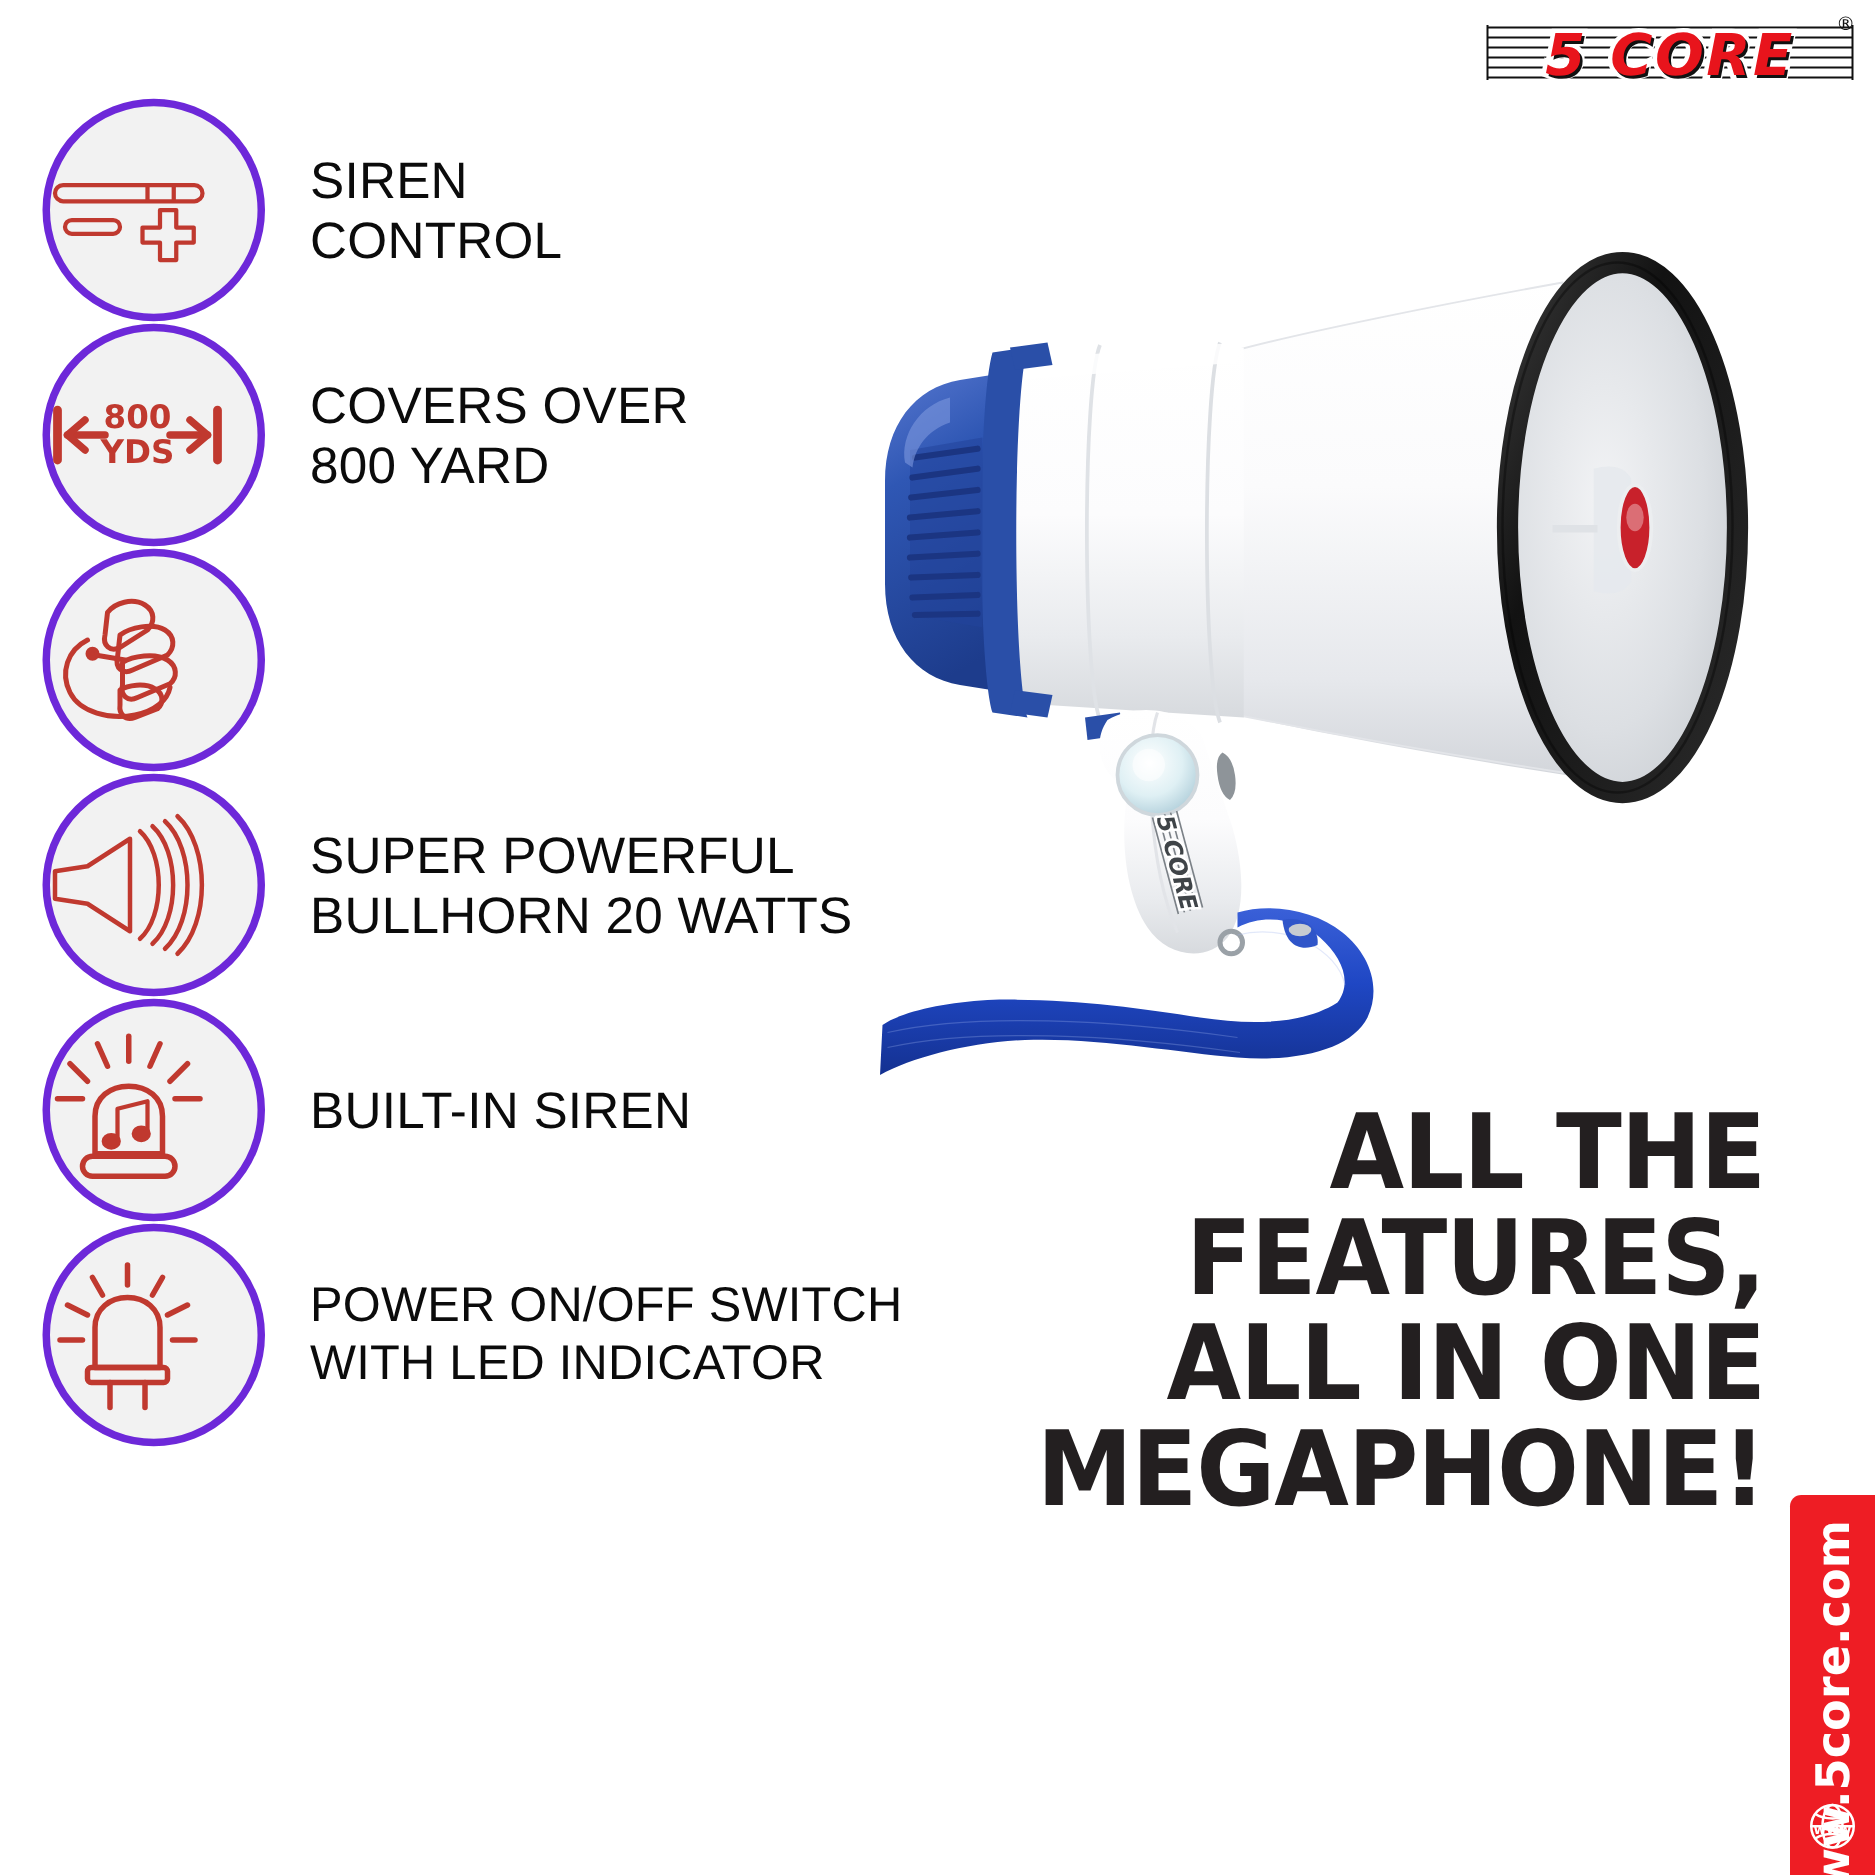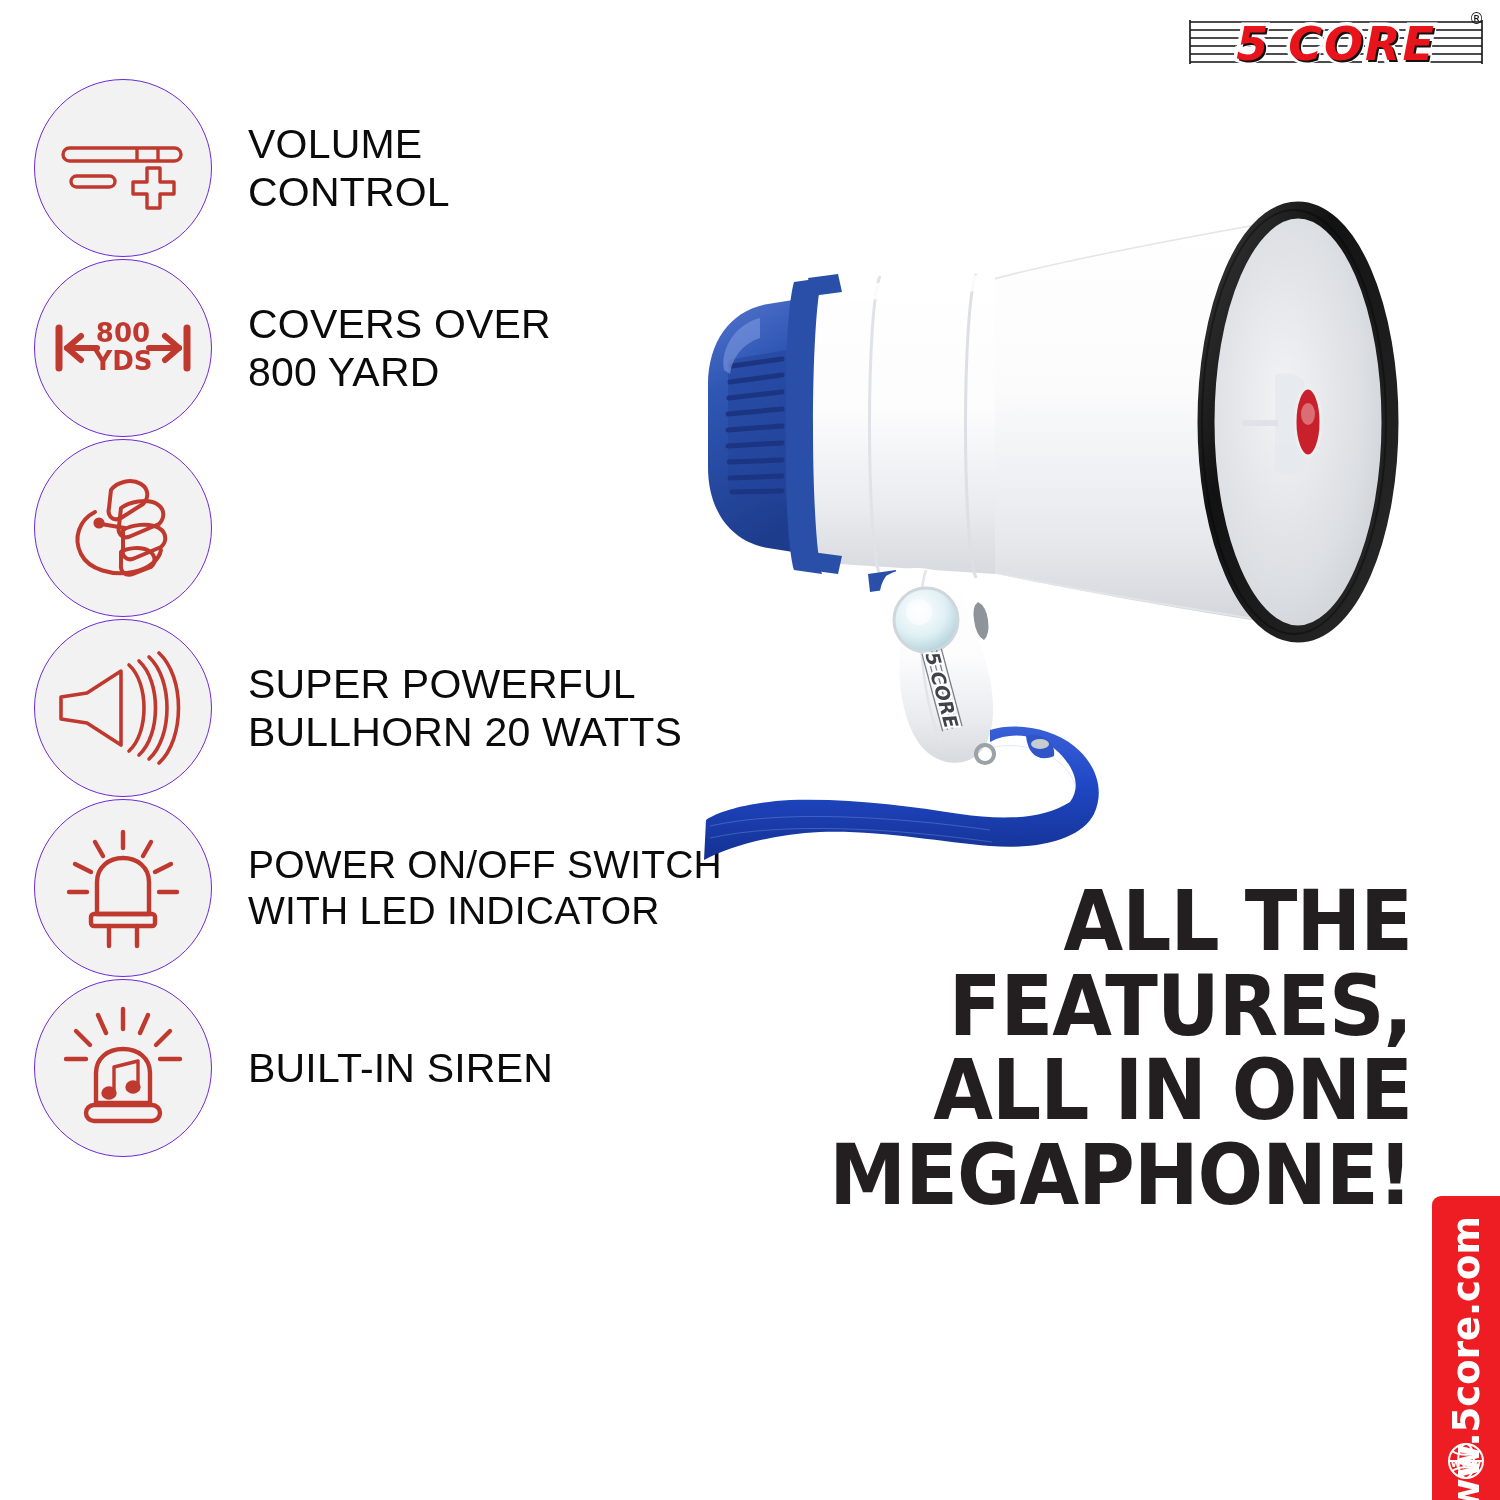--- a/index.html
+++ b/index.html
@@ -42,22 +42,22 @@
   }
   .feature-row{
     display:flex; align-items:center;
     height:180px;
     gap:36px;
   }
   .badge{
     flex:0 0 auto;
     width:178px; height:178px; border-radius:50%;
     background:#f2f2f2;
-    border:1px solid #6d28d9;
-    display:flex; align-items:center; justify-content:center;
+    border:6px solid #6d28d9;
+    display:flex; align-items:center; justify-content:flex-start;
   }
   .badge svg{ display:block; }
   .feature-text{
     font-size:41px;
     line-height:1.18;
     color:#0b0b0b;
     letter-spacing:0.2px;
     white-space:pre-line;
     font-weight:400;
   }
@@ -148,21 +148,21 @@
       <svg width="128" height="100" viewBox="0 0 128 100">
         <g fill="none" stroke="#c0392f" stroke-width="3.4" stroke-linejoin="round">
           <rect x="4" y="30" width="118" height="13" rx="6.5"></rect>
           <line x1="78" y1="30" x2="78" y2="43"></line>
           <line x1="99" y1="30" x2="99" y2="43"></line>
           <rect x="12" y="58" width="44" height="11" rx="5.5"></rect>
           <path d="M88 50 h13 v14 h14 v12 h-14 v14 h-13 v-14 h-14 v-12 h14 z"></path>
         </g>
       </svg>
     </div>
-    <div class="feature-text">VOLUME
+    <div class="feature-text">SIREN
 CONTROL</div>
   </div>
 
   <div class="feature-row">
     <div class="badge">
       <svg width="140" height="80" viewBox="0 0 140 80">
         <g stroke="#c0392f" stroke-width="7" stroke-linecap="round">
           <line x1="6" y1="20" x2="6" y2="60"></line>
           <line x1="134" y1="20" x2="134" y2="60"></line>
         </g>
@@ -203,20 +203,44 @@
           <path d="M4 48 L4 70 L30 74 L64 96 L64 22 L30 44 Z"></path>
           <path d="M72 16 C92 34 92 84 72 102"></path>
           <path d="M82 12 C104 32 104 86 82 106"></path>
           <path d="M92 8 C116 30 116 88 92 110"></path>
           <path d="M102 4 C128 28 128 90 102 114"></path>
         </g>
       </svg>
     </div>
     <div class="feature-text">SUPER POWERFUL
 BULLHORN 20 WATTS</div>
+  </div>
+
+  <div class="feature-row">
+    <div class="badge">
+      <svg width="126" height="126" viewBox="0 0 126 126">
+        <g fill="none" stroke="#c0392f" stroke-width="4.4" stroke-linecap="round" stroke-linejoin="round">
+          <line x1="63" y1="4" x2="63" y2="24"></line>
+          <line x1="38" y1="10" x2="46" y2="28"></line>
+          <line x1="88" y1="10" x2="80" y2="28"></line>
+          <line x1="16" y1="26" x2="30" y2="40"></line>
+          <line x1="110" y1="26" x2="96" y2="40"></line>
+          <line x1="6" y1="54" x2="26" y2="54"></line>
+          <line x1="120" y1="54" x2="100" y2="54"></line>
+          <path d="M36 98 L36 68 C36 53 48 44 63 44 C78 44 90 53 90 68 L90 98 Z"></path>
+          <rect x="26" y="100" width="74" height="16" rx="8"></rect>
+        </g>
+        <g fill="#c0392f" stroke="#c0392f" stroke-width="3.4" stroke-linecap="round" stroke-linejoin="round">
+          <path d="M54 88 L54 62 L78 56 L78 82" fill="none"></path>
+          <ellipse cx="49" cy="88" rx="6" ry="5"></ellipse>
+          <ellipse cx="73" cy="82" rx="6" ry="5"></ellipse>
+        </g>
+      </svg>
+    </div>
+    <div class="feature-text">BUILT-IN SIREN</div>
   </div>
 
   <div class="feature-row narrow">
     <div class="badge">
       <svg width="124" height="124" viewBox="0 0 124 124">
         <g fill="none" stroke="#c0392f" stroke-width="4.4" stroke-linecap="round" stroke-linejoin="round">
           <line x1="62" y1="6" x2="62" y2="22"></line>
           <line x1="34" y1="16" x2="42" y2="30"></line>
           <line x1="90" y1="16" x2="82" y2="30"></line>
           <line x1="14" y1="38" x2="30" y2="46"></line>
@@ -225,44 +249,20 @@
           <line x1="116" y1="66" x2="98" y2="66"></line>
           <path d="M36 88 L36 56 C36 41 48 32 62 32 C76 32 88 41 88 56 L88 88 Z"></path>
           <rect x="30" y="88" width="64" height="12" rx="3"></rect>
           <line x1="48" y1="100" x2="48" y2="120"></line>
           <line x1="76" y1="100" x2="76" y2="120"></line>
         </g>
       </svg>
     </div>
     <div class="feature-text">POWER ON/OFF SWITCH
 WITH LED INDICATOR</div>
-  </div>
-
-  <div class="feature-row">
-    <div class="badge">
-      <svg width="126" height="126" viewBox="0 0 126 126">
-        <g fill="none" stroke="#c0392f" stroke-width="4.4" stroke-linecap="round" stroke-linejoin="round">
-          <line x1="63" y1="4" x2="63" y2="24"></line>
-          <line x1="38" y1="10" x2="46" y2="28"></line>
-          <line x1="88" y1="10" x2="80" y2="28"></line>
-          <line x1="16" y1="26" x2="30" y2="40"></line>
-          <line x1="110" y1="26" x2="96" y2="40"></line>
-          <line x1="6" y1="54" x2="26" y2="54"></line>
-          <line x1="120" y1="54" x2="100" y2="54"></line>
-          <path d="M36 98 L36 68 C36 53 48 44 63 44 C78 44 90 53 90 68 L90 98 Z"></path>
-          <rect x="26" y="100" width="74" height="16" rx="8"></rect>
-        </g>
-        <g fill="#c0392f" stroke="#c0392f" stroke-width="3.4" stroke-linecap="round" stroke-linejoin="round">
-          <path d="M54 88 L54 62 L78 56 L78 82" fill="none"></path>
-          <ellipse cx="49" cy="88" rx="6" ry="5"></ellipse>
-          <ellipse cx="73" cy="82" rx="6" ry="5"></ellipse>
-        </g>
-      </svg>
-    </div>
-    <div class="feature-text">BUILT-IN SIREN</div>
   </div>
 
 </div>
 
 <div class="product">
   <svg viewBox="0 0 760 700">
     <defs>
       <linearGradient id="bodyG" x1="0" y1="0" x2="0" y2="1">
         <stop offset="0%" stop-color="#ffffff"></stop>
         <stop offset="45%" stop-color="#fcfcfd"></stop>

